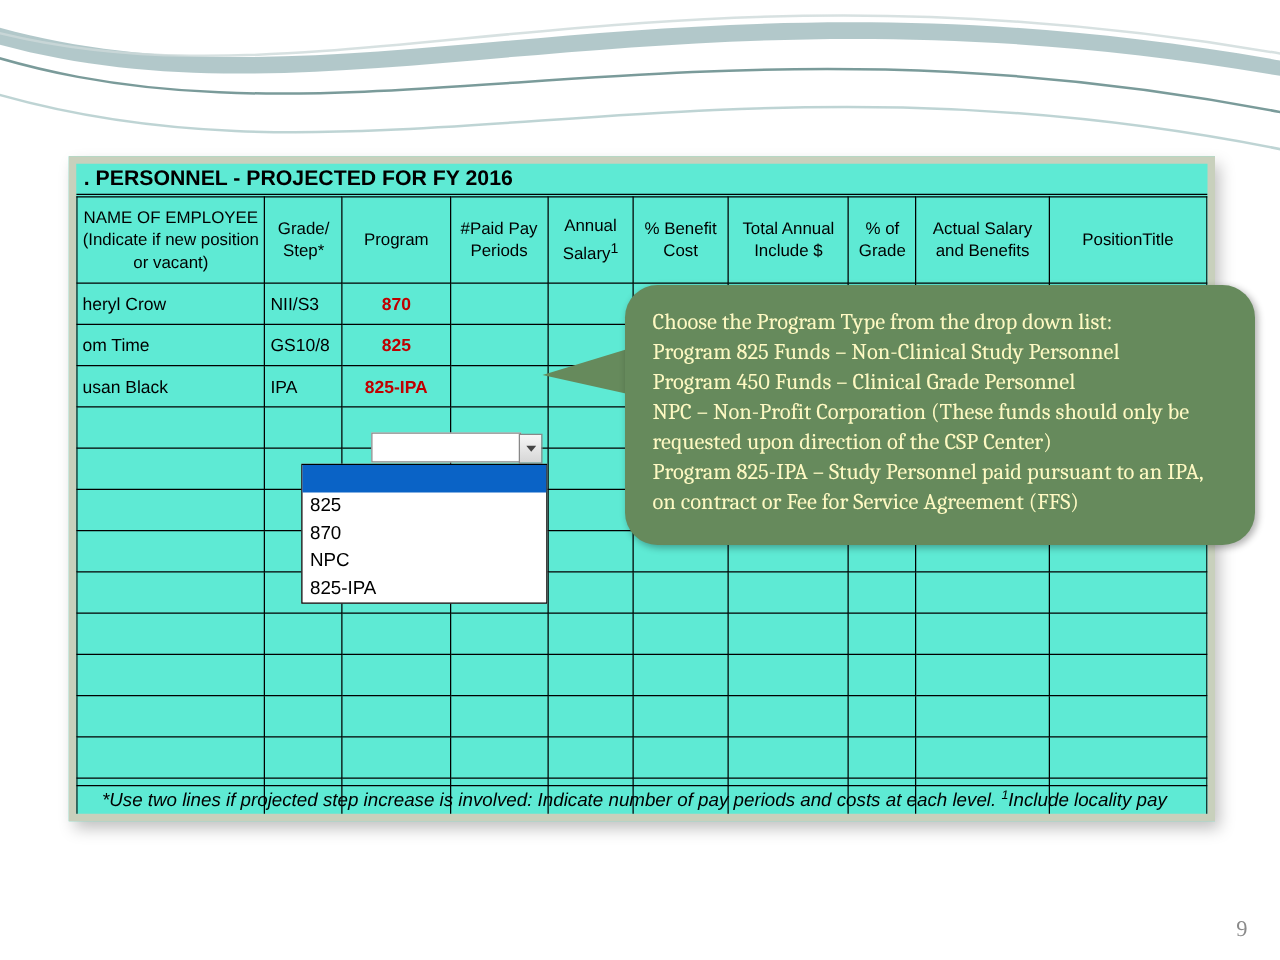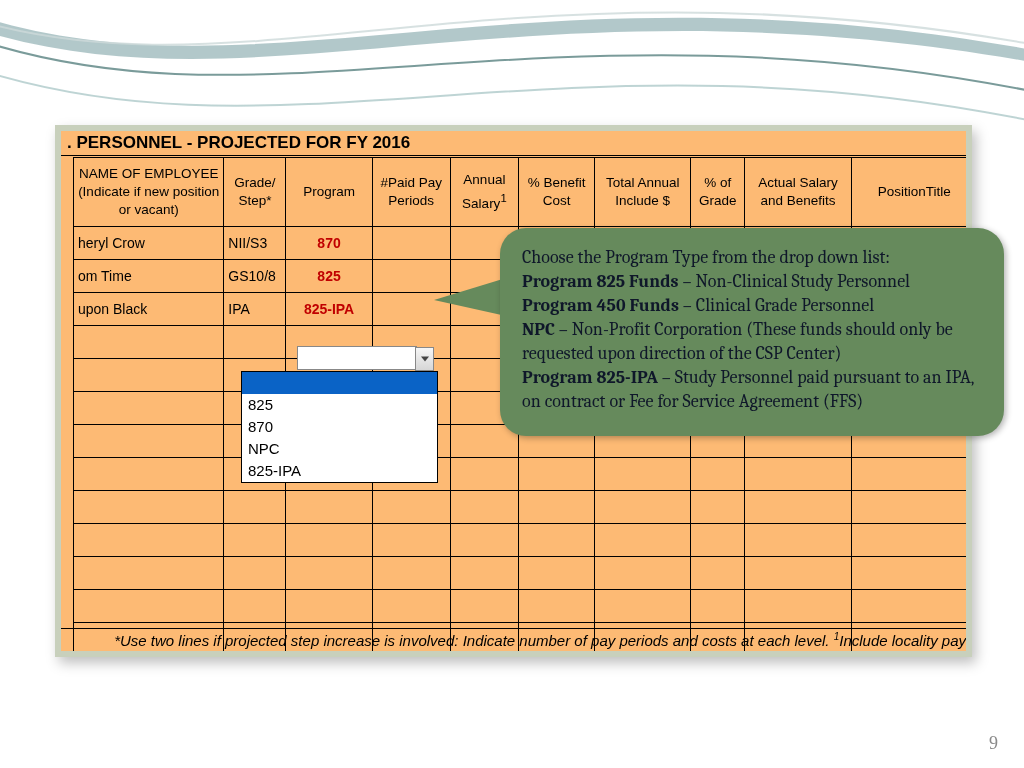--- a/index.html
+++ b/index.html
@@ -3,28 +3,28 @@
 <meta charset="utf-8">
 <style>
   html, body { margin: 0; padding: 0; width: 1024px; height: 768px; background: #fff; font-family: Arial, sans-serif; overflow: hidden; }
   .slide { position: relative; width: 1024px; height: 768px; }
 
   
   .swoosh { position: absolute; top: 0; left: 0; width: 1024px; height: 160px; pointer-events: none; }
 
   
   .shot-frame { position: absolute; left: 55px; top: 125px; width: 905px; height: 520px;
-    border: 6px solid #c8d0bc; background: #fdba74; box-shadow: 4px 6px 12px rgba(0,0,0,0.25); }
+    border: 6px solid #c8d0bc; background: #5eead4; box-shadow: 4px 6px 12px rgba(0,0,0,0.25); }
 
   .shot-inner { position: relative; width: 100%; height: 100%; overflow: hidden; }
 
   .sheet-title { position: absolute; left: 6px; top: 2px; font: bold 17px Arial; color: #000; }
   .title-rule { position: absolute; left: 0; top: 24px; width: 100%; border-top: 1px solid #000; }
 
-  table.grid { position: absolute; left: 0; top: 26px; border-collapse: collapse; table-layout: fixed; width: 100%; font: 14px Arial; color: #000; margin-left: 12px; }
+  table.grid { position: absolute; left: 0; top: 26px; border-collapse: collapse; table-layout: fixed; width: 100%; font: 14px Arial; color: #000; }
   table.grid th, table.grid td { border: 1px solid #000; padding: 3px 4px; overflow: hidden; white-space: nowrap; }
   table.grid th { font-weight: normal; text-align: center; height: 62px; white-space: normal; font-size: 13.5px; line-height: 18px; }
   table.grid td { height: 26px; }
   col.c-name  { width: 150px; }
   col.c-grade { width: 62px; }
   col.c-prog  { width: 86px; }
   col.c-ppp   { width: 78px; }
   col.c-sal   { width: 68px; }
   col.c-ben   { width: 76px; }
   col.c-tab   { width: 96px; }
@@ -37,30 +37,30 @@
   
   .dd-cell { position: absolute; left: 236px; top: 215px; width: 118px; height: 22px;
     border: 1px solid #888; background: #fff; }
   .dd-btn { position: absolute; right: -18px; top: 0; width: 17px; height: 22px;
     background: linear-gradient(#f6f6f6,#d6d6d6); border: 1px solid #888; display: flex; align-items: center; justify-content: center; }
   .dd-btn svg { width: 8px; height: 6px; }
   .dd-list { position: absolute; left: 180px; top: 240px; width: 195px; border: 1px solid #000; background: #fff; font: 15px Arial; }
   .dd-list div { padding: 1px 6px; height: 20px; line-height: 20px; }
   .dd-list .sel { background: #0a63c6; color: #fff; }
 
-  .footnote { position: absolute; left: 0; right: 0; bottom: 2px; text-align: right;
+  .footnote { position: absolute; left: 0; right: 12px; bottom: 2px; text-align: center;
     font: italic 15px Arial; color: #000; }
   .footnote sup { font-size: 10px; }
   .bottom-rule { position: absolute; left: 0; right: 0; bottom: 22px; border-top: 1px solid #000; }
 
   
   .callout { position: absolute; left: 500px; top: 228px; width: 460px; background: #668a5c;
-    border-radius: 26px; padding: 18px 22px 22px 22px; color: #0f172a;
+    border-radius: 26px; padding: 18px 22px 22px 22px; color: #fef9c3;
     font: 18px "Cambria", Georgia, serif; line-height: 24px; box-shadow: 2px 2px 6px rgba(0,0,0,0.3); }
-  .callout b { font-weight: bold; }
+  .callout b { font-weight: normal; }
   .callout-tail { position: absolute; width: 0; height: 0; left: 434px; top: 278px;
     border-top: 22px solid transparent; border-bottom: 16px solid transparent;
     border-right: 72px solid #668a5c; }
   .page-num { position: absolute; right: 26px; bottom: 14px; font: 18px Georgia, serif; color: #8a8a8a; }
 </style>
 </head>
 <body>
 
 <div class="slide">
 
@@ -123,21 +123,21 @@
             <td class="prog-val">825</td>
             <td></td>
               <td></td>
               <td></td>
               <td></td>
               <td></td>
               <td></td>
               <td></td>
           </tr>
           <tr>
-            <td>upon Black</td>
+            <td>usan Black</td>
             <td>IPA</td>
             <td class="prog-val">825-IPA</td>
             <td></td>
               <td></td>
               <td></td>
               <td></td>
               <td></td>
               <td></td>
               <td></td>
           </tr>

